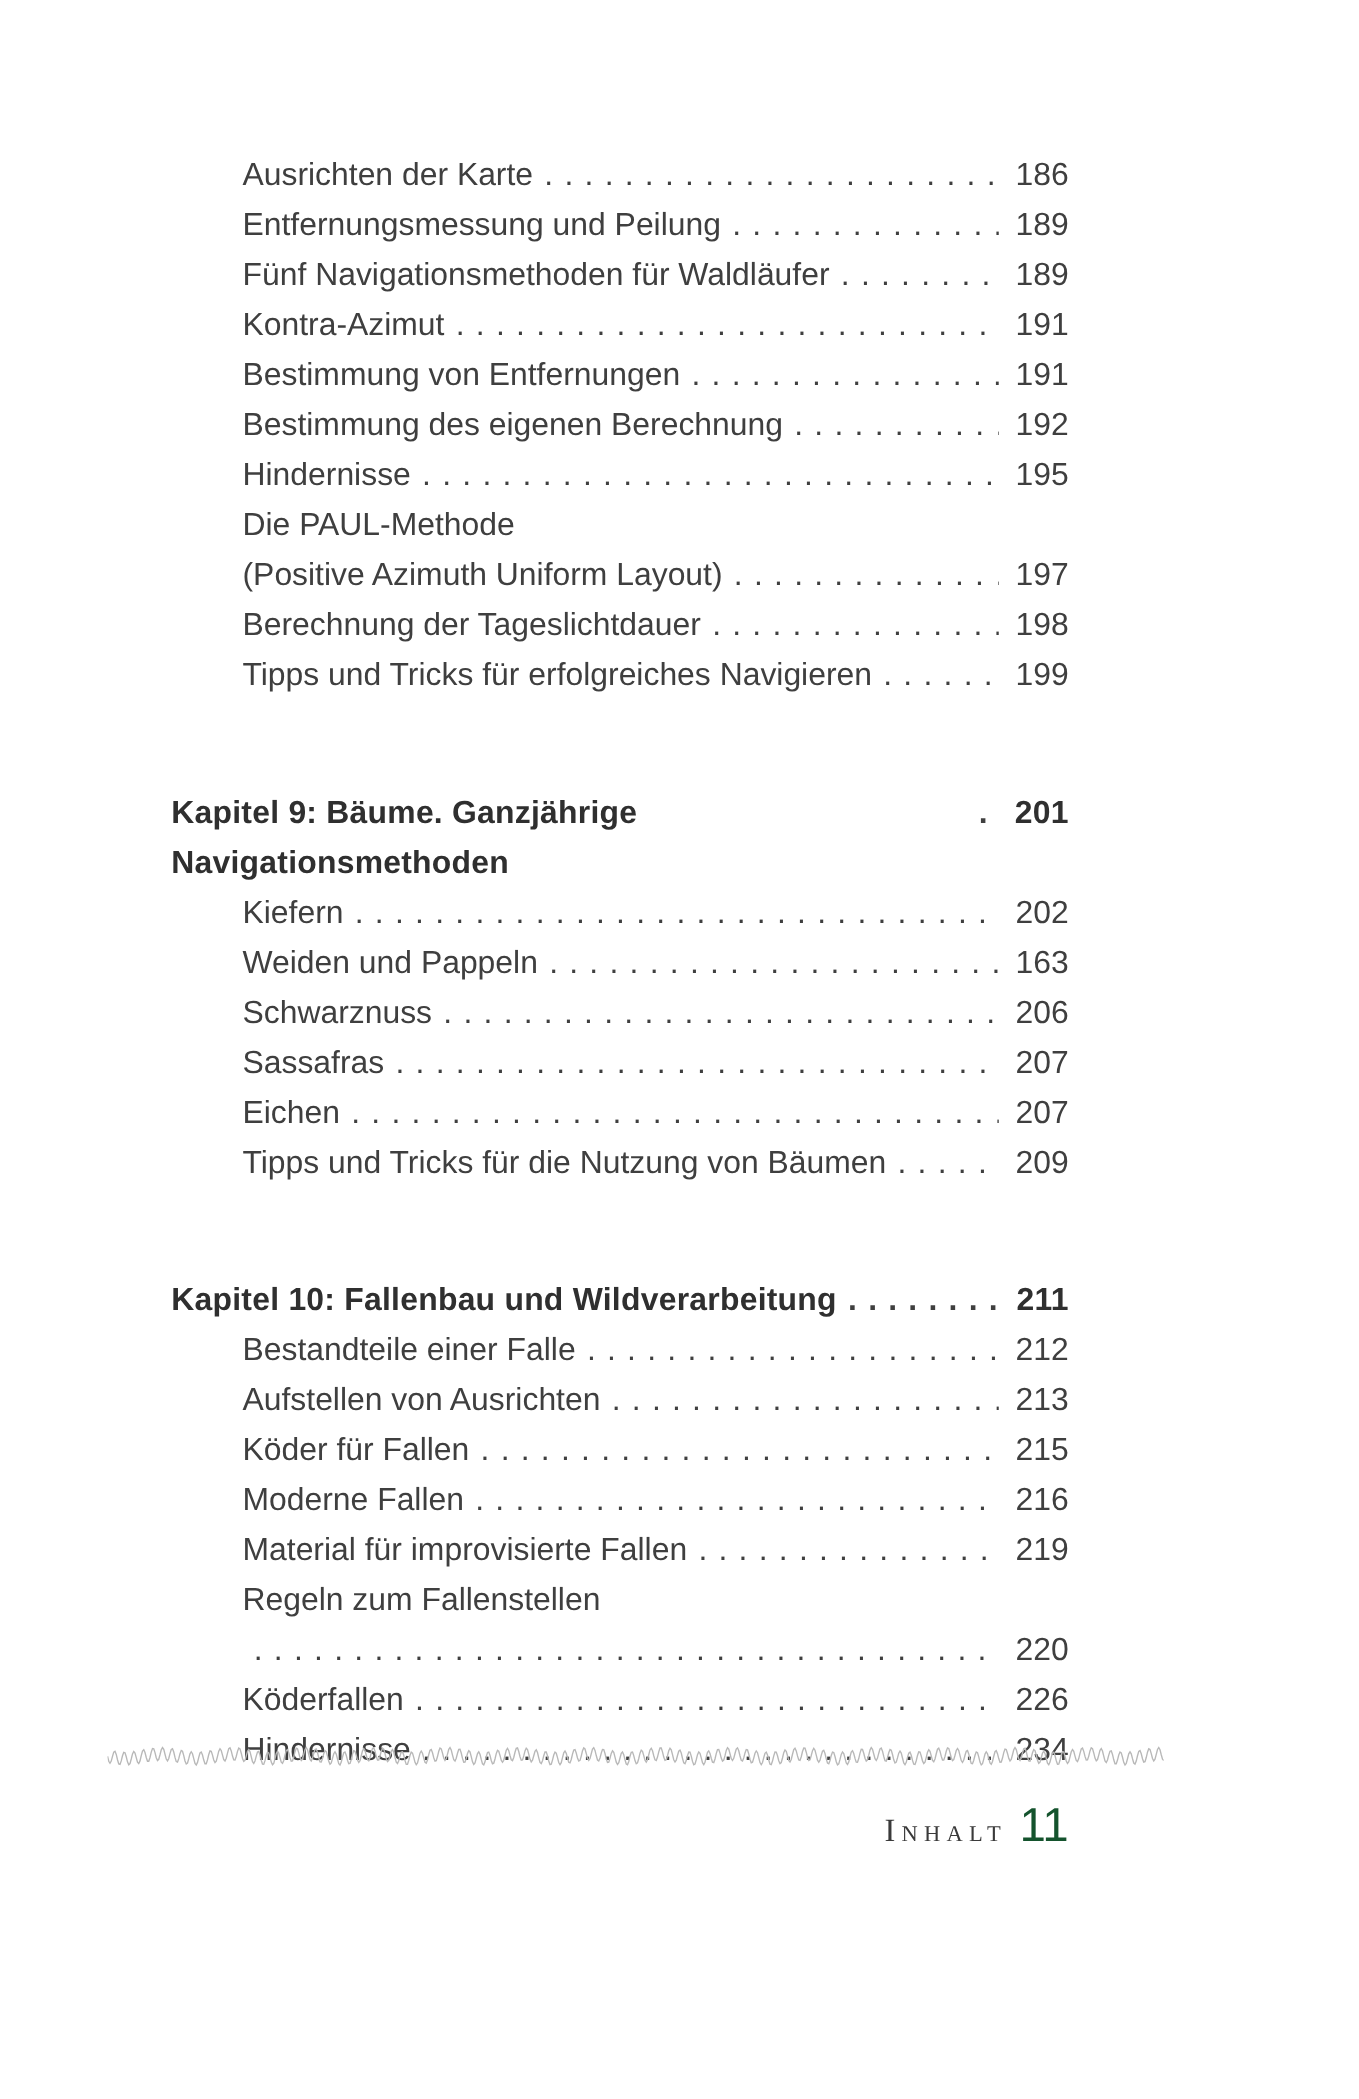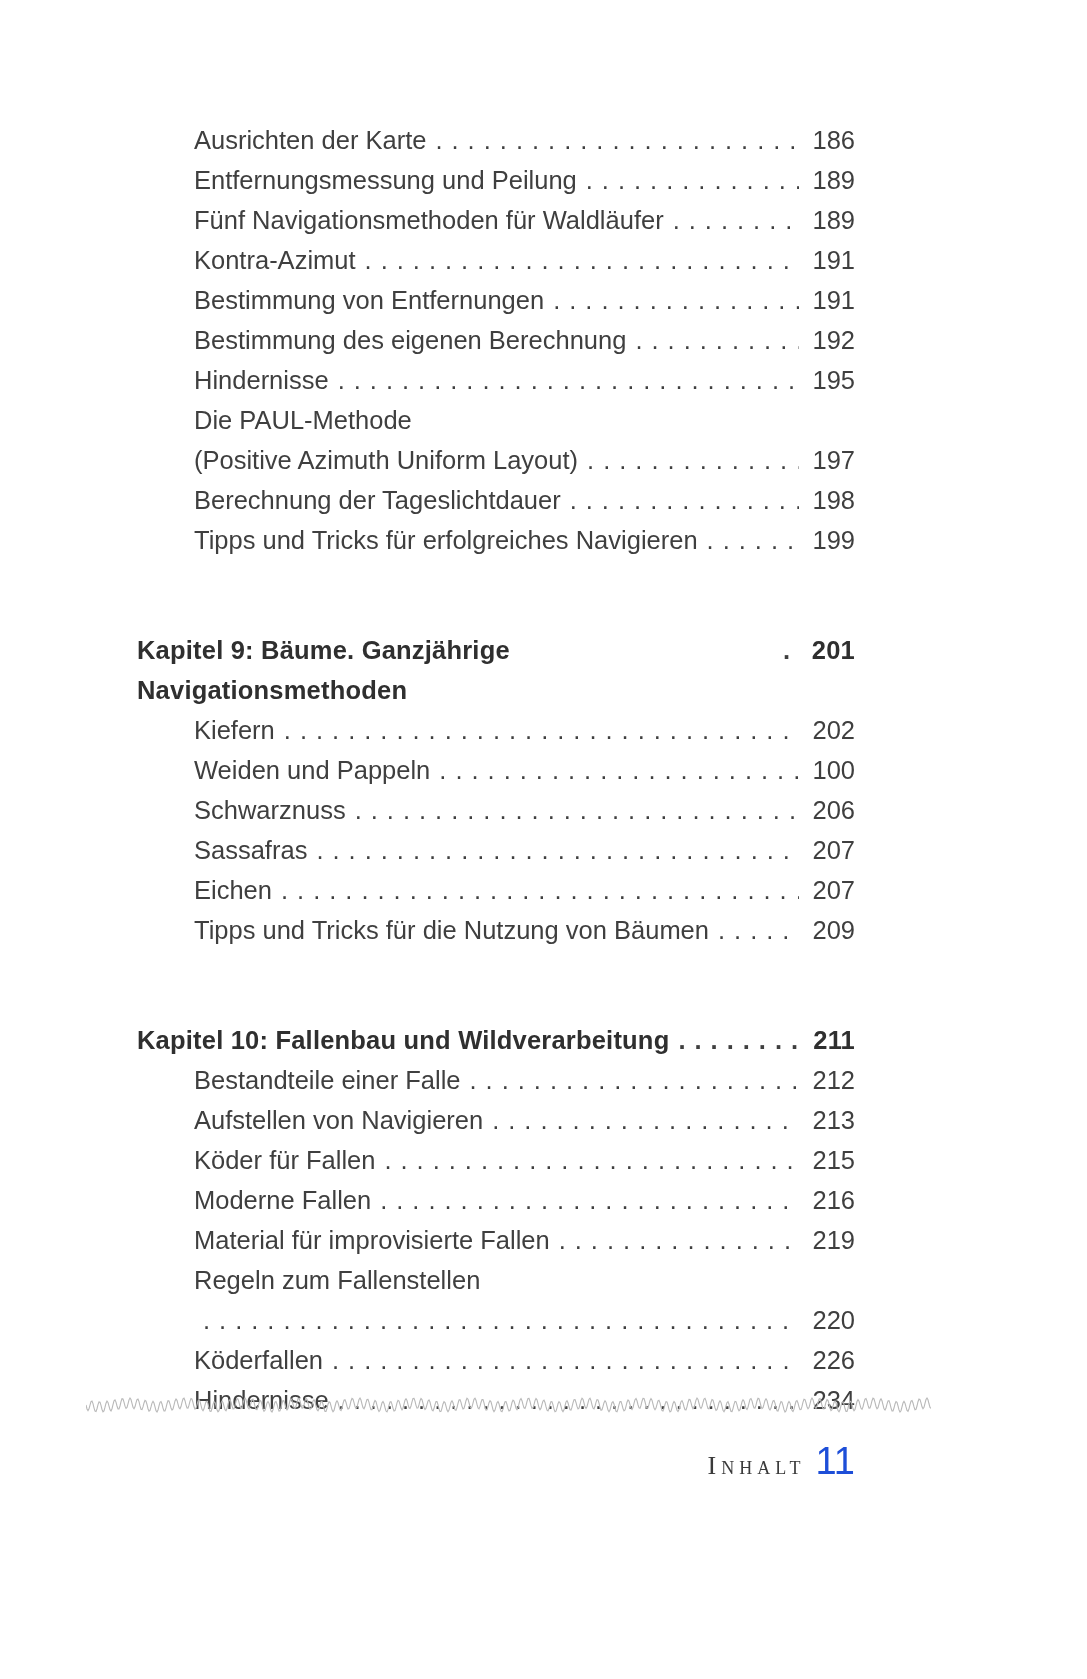--- a/index.html
+++ b/index.html
@@ -61,21 +61,21 @@
     font-family: "Liberation Serif", serif;
     font-variant-caps: small-caps;
     letter-spacing: 5px;
     font-size: 26px;
     color: #3a3a3a;
   }
   .footer-num {
     font-family: "Liberation Sans", sans-serif;
     font-size: 38px;
     font-weight: 400;
-    color: #1d4ed8;
+    color: #14532d;
   }
 </style>
 </head>
 <body style="--text-color: #3f3f3f; --heading-color: #2f2f2f;">
 
 <main class="toc">
     <section class="group">
       <div class="row sub">
         <span class="title">Ausrichten der Karte</span>
         <span class="leader"></span>
@@ -137,21 +137,21 @@
         <span class="pnum">201</span>
       </div>
       <div class="row sub">
         <span class="title">Kiefern</span>
         <span class="leader"></span>
         <span class="pnum">202</span>
       </div>
       <div class="row sub">
         <span class="title">Weiden und Pappeln</span>
         <span class="leader"></span>
-        <span class="pnum">100</span>
+        <span class="pnum">163</span>
       </div>
       <div class="row sub">
         <span class="title">Schwarznuss</span>
         <span class="leader"></span>
         <span class="pnum">206</span>
       </div>
       <div class="row sub">
         <span class="title">Sassafras</span>
         <span class="leader"></span>
         <span class="pnum">207</span>
@@ -172,21 +172,21 @@
         <span class="title">Kapitel 10: Fallenbau und Wildverarbeitung</span>
         <span class="leader"></span>
         <span class="pnum">211</span>
       </div>
       <div class="row sub">
         <span class="title">Bestandteile einer Falle</span>
         <span class="leader"></span>
         <span class="pnum">212</span>
       </div>
       <div class="row sub">
-        <span class="title">Aufstellen von Navigieren</span>
+        <span class="title">Aufstellen von Ausrichten</span>
         <span class="leader"></span>
         <span class="pnum">213</span>
       </div>
       <div class="row sub">
         <span class="title">Köder für Fallen</span>
         <span class="leader"></span>
         <span class="pnum">215</span>
       </div>
       <div class="row sub">
         <span class="title">Moderne Fallen</span>

